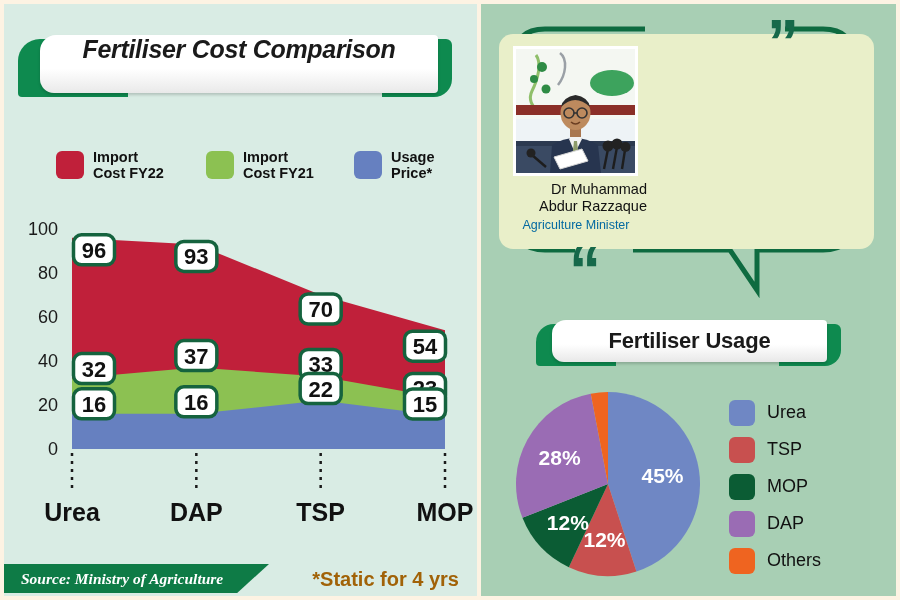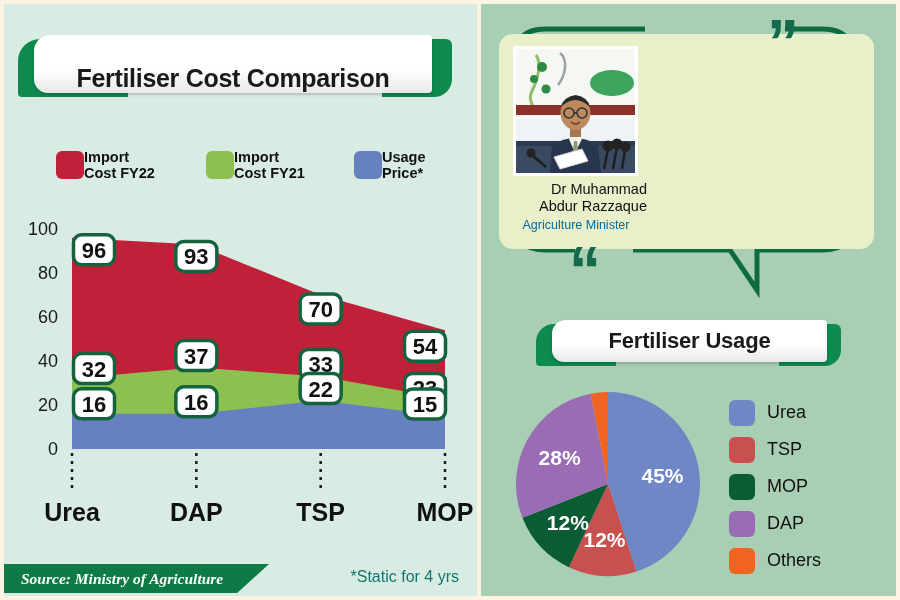--- a/index.html
+++ b/index.html
@@ -40,26 +40,26 @@
   }
   #title-banner .green-right {
     position: absolute;
     right: 0; top: 4px;
     width: 70px; height: 58px;
     background: #0e8a4f;
     border-radius: 0 6px 18px 0;
   }
   #title-banner .white-plate {
     position: absolute;
-    left: 16px; top: 0;
+    left: 22px; top: 0;
     width: 398px; height: 58px;
     background: linear-gradient(180deg,#ffffff 0%,#ffffff 58%,#e9e9e9 100%);
     border-radius: 16px 4px 4px 14px;
     box-shadow: 0 2px 3px rgba(0,0,0,.18);
-    display: flex; align-items: flex-end; justify-content: center;
+    display: flex; align-items: flex-start; justify-content: center; font-style: italic;
   }
   #title-banner .white-plate span {
     font-size: 25px; font-weight: bold; color: #1a1a1a;
     letter-spacing: -0.3px;
   }
   #subtitle-tag {
     position: absolute;
     left: 186px; top: 93px;
     width: 188px; height: 29px;
     background: #0e8a4f;
@@ -71,21 +71,21 @@
   }
 
   
   #area-legend {
     position: absolute;
     left: 52px; top: 145px;
     width: 400px; height: 50px;
     display: flex;
   }
   #area-legend .leg {
-    display: flex; align-items: flex-start; 
+    display: flex; align-items: flex-start; gap: 9px;
   }
   #area-legend .leg:nth-child(1) { width: 150px; }
   #area-legend .leg:nth-child(2) { width: 148px; }
   #area-legend .leg:nth-child(3) { width: 100px; }
   #area-legend .sw {
     width: 28px; height: 28px; border-radius: 6px; flex: 0 0 auto;
     margin-top: 2px;
   }
   #area-legend .lbl {
     font-size: 14.5px; font-weight: bold; color: #111; line-height: 1.12;
@@ -113,21 +113,21 @@
   }
   #source-bar span {
     position: absolute; left: 17px; top: 50%;
     transform: translateY(-50%);
     color: #ffffff; font-family: "Liberation Serif", serif;
     font-weight: bold; font-style: italic; font-size: 15.5px;
   }
   #static-note {
     position: absolute;
     right: 18px; top: 564px;
-    font-size: 16px; color: #0f766e; font-weight: normal;
+    font-size: 20px; color: #a16207; font-weight: bold;
   }
 
   
   #right-panel {
     position: absolute;
     left: 481px; top: 4px;
     width: 415px; height: 592px;
     background: #a8cfb4;
     overflow: hidden;
   }

